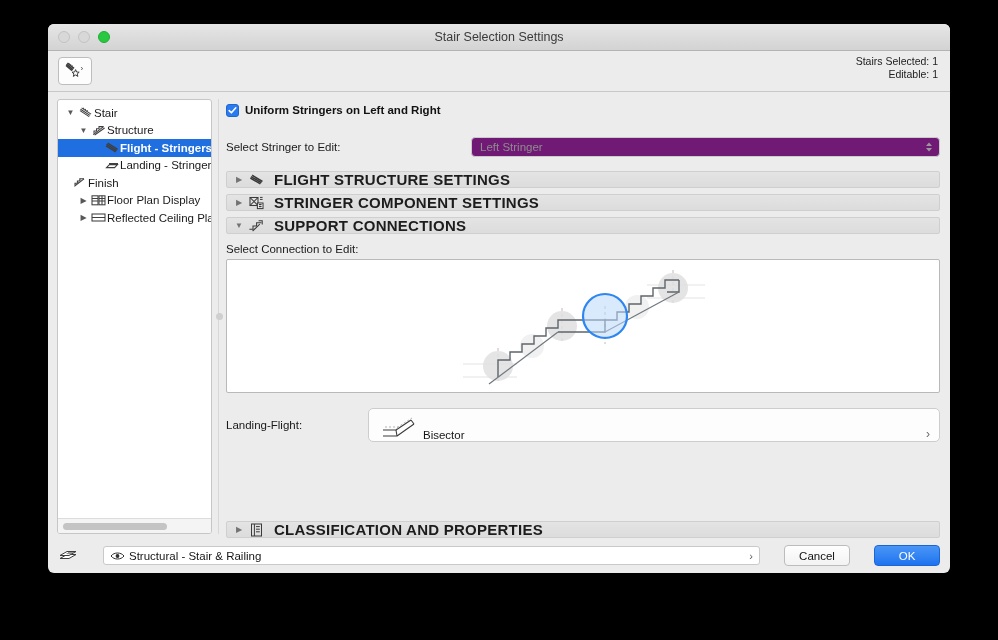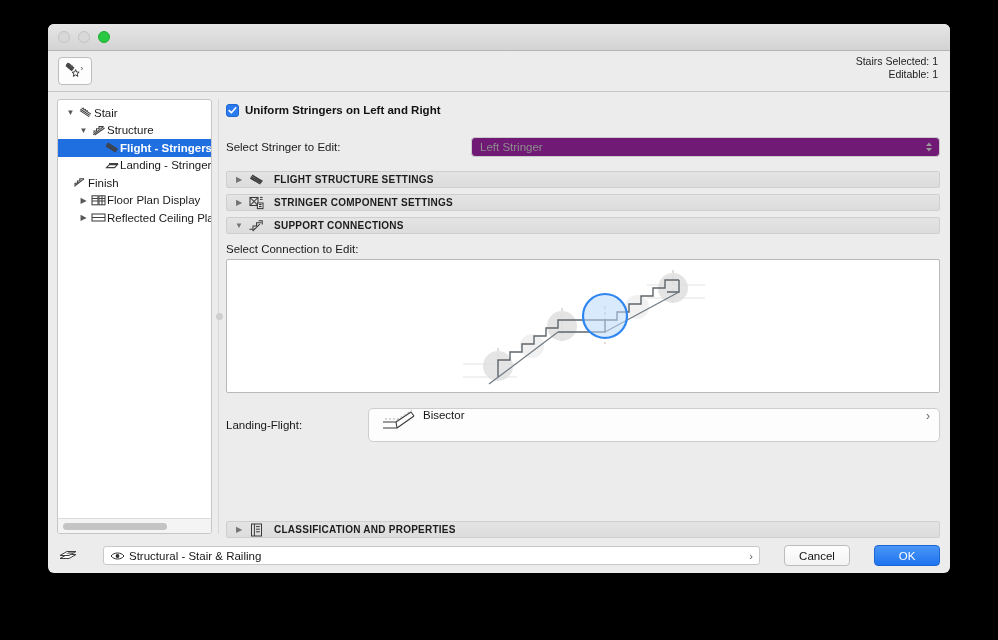--- a/index.html
+++ b/index.html
@@ -157,42 +157,42 @@
   .sect {
     height: 17px; margin-top: 6px;
     background: linear-gradient(#e4e4e4, #dcdcdc);
     border: 1px solid #cfcfcf;
     border-radius: 2px;
     display: flex; align-items: center;
     padding-left: 5px;
   }
   .sect .tw { width: 14px; flex: 0 0 14px; font-size: 8px; color: #737373; }
   .sect .sicon { width: 20px; flex: 0 0 20px; display: flex; align-items: center; justify-content: center; }
-  .sect-title { font-size: 10px; font-weight: 700; color: #1c1c1c; letter-spacing: .25px; padding-left: 8px; }
+  .sect-title { font-size: 15px; font-weight: 700; color: #1c1c1c; letter-spacing: .25px; padding-left: 8px; }
 
   
   .sub-label { font-size: 11.5px; color: #1a1a1a; margin-top: 9px; }
   .canvas {
     margin-top: 4px;
     height: 134px;
     background: #fff;
     border: 1px solid #b9b9b9;
     border-radius: 2px;
     overflow: hidden;
   }
 
   
   .row-lf { display: flex; align-items: center; height: 34px; margin-top: 15px; }
   .picker {
     margin-left: auto;
     width: 572px; height: 34px;
     background: #fdfdfd;
     border: 1px solid #cdcdcd;
     border-radius: 5px;
-    display: flex; align-items: flex-start;
+    display: flex; align-items: flex-end;
     padding: 0 9px 0 8px;
   }
   .picker-icon { width: 46px; flex: 0 0 46px; display: flex; align-items: center; justify-content: center; }
   .picker-text { font-size: 11.5px; color: #161616; }
   .picker-arrow { margin-left: auto; font-size: 12px; color: #6a6a6a; }
 
   
   .row-info { display: flex; align-items: center; margin-top: 27px; padding-left: 7px; }
   .info-ico { width: 15px; height: 15px; flex: 0 0 15px; margin-right: 7px; }
   .info-text { font-size: 11.5px; color: #1a1a1a; }
@@ -232,20 +232,21 @@
 <body>
 
 <div class="window">
 
   <div class="titlebar">
     <div class="traffic">
       <div class="dot close"></div>
       <div class="dot minimize"></div>
       <div class="dot zoom"></div>
     </div>
+    <div class="win-title">Stair Selection Settings</div>
   </div>
 
   <div class="toolstrip">
     <div class="fav-btn">
       <svg width="22" height="20" viewBox="0 0 22 20">
         <g stroke="#3c3c3c" stroke-width="1" fill="none">
           <path d="M2.5 3.2 L9 8.6" stroke-width="1.6"></path>
           <path d="M3.4 2.0 L10 7.4" stroke-width="1.6"></path>
           <path d="M2.0 4.4 L8.2 9.6" stroke-width="1.6"></path>
           <path d="M4.5 3.0 L5.4 2.0 M6.0 4.3 L6.9 3.3 M7.5 5.6 L8.4 4.6"></path>

